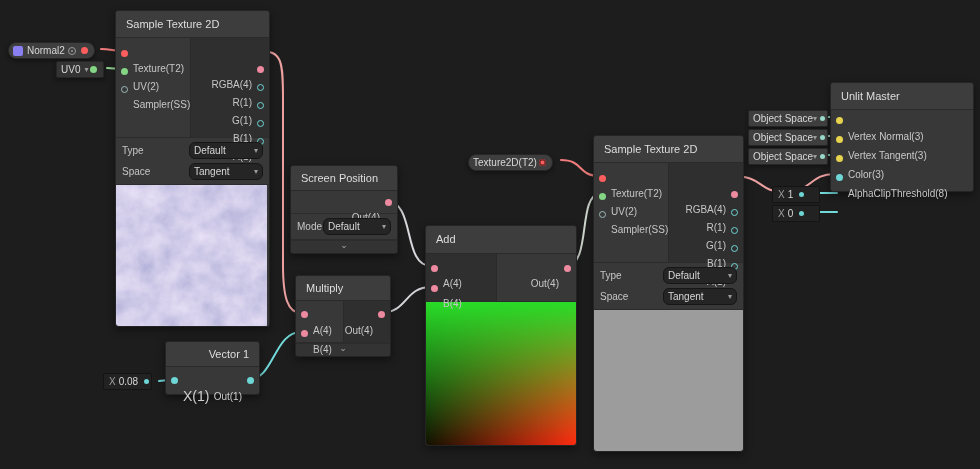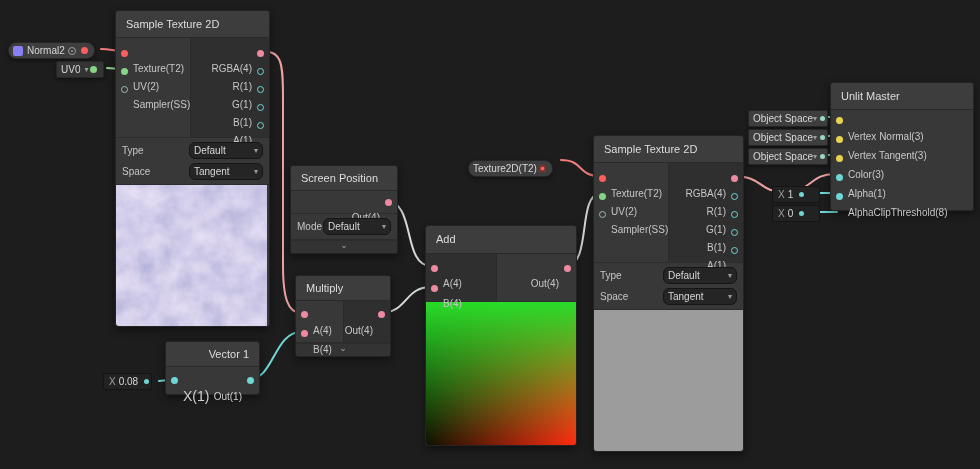--- a/index.html
+++ b/index.html
@@ -7,21 +7,21 @@
        font-family:"Liberation Sans","DejaVu Sans",sans-serif;
        -webkit-font-smoothing:antialiased;color:#cfcfcf;}
   #edges{position:absolute;left:0;top:0;z-index:1;pointer-events:none;}
   .node{position:absolute;z-index:2;background:#383838;border:1px solid #242424;
         border-radius:3px;box-shadow:0 3px 8px rgba(0,0,0,.45);}
   .node-header{height:26px;line-height:26px;padding:0 10px;background:#3d3d3d;
         border-bottom:1px solid #2a2a2a;font-size:11px;color:#dedede;
         border-radius:3px 3px 0 0;white-space:nowrap;overflow:hidden;}
   .ports{display:flex;border-bottom:1px solid #2c2c2c;}
   .in-col{flex:1;padding:6px 0;}
-  .out-col{width:78px;background:#2f2f2f;padding:6px 0;border-left:1px solid #2a2a2a;}
+  .out-col{width:78px;background:#2f2f2f;padding:22px 0;border-left:1px solid #2a2a2a;}
   .row{display:flex;align-items:center;height:18px;font-size:10px;color:#c6c6c6;}
   .row.out{justify-content:flex-end;}
   .dot{width:7px;height:7px;border-radius:50%;margin:0 5px;flex:0 0 7px;box-sizing:border-box;}
   .dot.hollow{background:transparent;border:1px solid;}
   .dot.tex{background:#ff5e5e;border-color:#ff5e5e;}
   .dot.v1{background:#6fd6d6;border-color:#6fd6d6;}
   .dot.v2{background:#84d584;border-color:#84d584;}
   .dot.v3{background:#e8d34f;border-color:#e8d34f;}
   .dot.v4{background:#ee8aa0;border-color:#ee8aa0;}
   .dot.hollow.v1,.dot.hollow.v2,.dot.hollow.v3,.dot.hollow.v4{background:transparent;}
@@ -82,21 +82,21 @@
   <span class="ringicon"></span>
   <span class="dot tex"></span>
 </div>
 
 <div class="pill" style="left:56px;top:61px;border-radius:2px;background:#343434;">
   <span>UV0</span>
   <span class="caret" style="margin-left:4px;">▾</span>
   <span class="dot v2"></span>
 </div>
 
-<div class="pill" style="left:468px;top:160px;">
+<div class="pill" style="left:468px;top:154px;">
   <span>Texture2D(T2)</span>
   <span class="dot tex" style="box-shadow:inset 0 0 0 1.5px #702828;"></span>
 </div>
 
 <div class="node" style="left:115px;top:10px;width:153px;">
   <div class="node-header">Sample Texture 2D</div>
   <div class="ports" style="height:100px;box-sizing:border-box;">
     <div class="in-col">
       <div class="row">
           <span class="dot tex"></span>
@@ -310,24 +310,20 @@
     <div class="unlit-row">
         <span class="dot v3"></span>
         <span class="plabel">Vertex Tangent(3)</span>
       </div>
     <div class="unlit-row">
         <span class="dot v3"></span>
         <span class="plabel">Color(3)</span>
       </div>
     <div class="unlit-row">
         <span class="dot v1"></span>
-        <span class="plabel">Alpha(1)</span>
-      </div>
-    <div class="unlit-row">
-        <span class="dot v1"></span>
         <span class="plabel">AlphaClipThreshold(8)</span>
       </div>
   </div>
 </div>
 
 <div class="pill" style="left:748px;top:110px;border-radius:2px;width:70px;justify-content:space-between;">
   <span>Object Space</span>
   <span class="caret">▾</span>
   <span class="xdot" style="background:#9ad9c9;"></span>
 </div>

